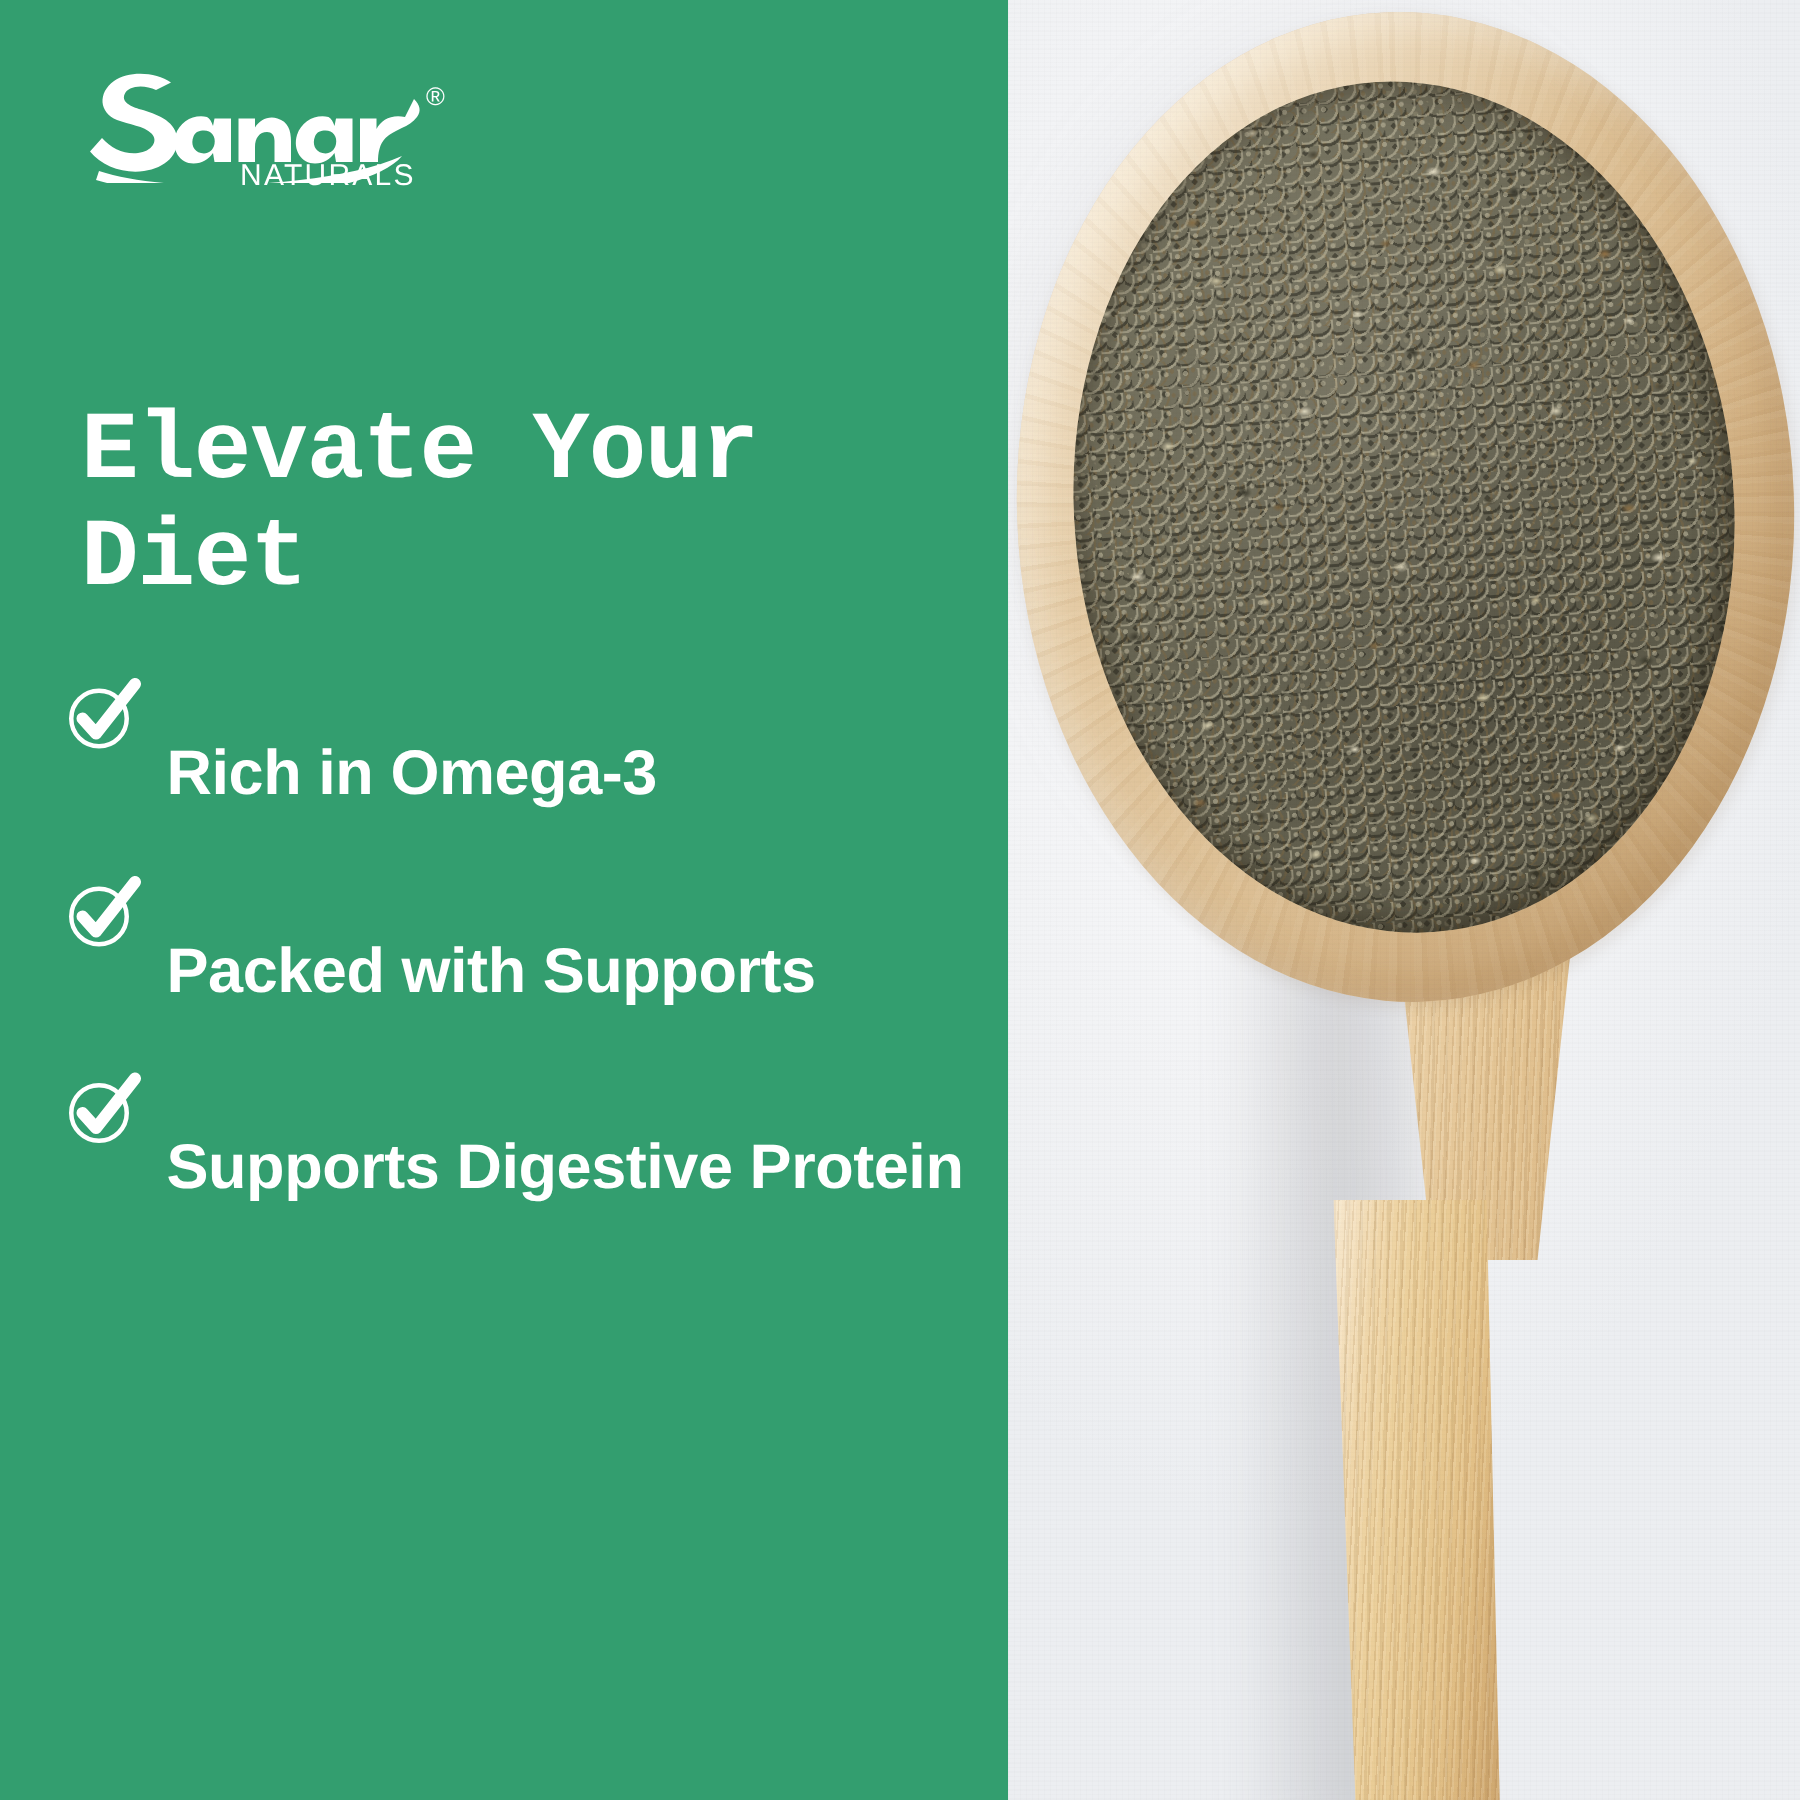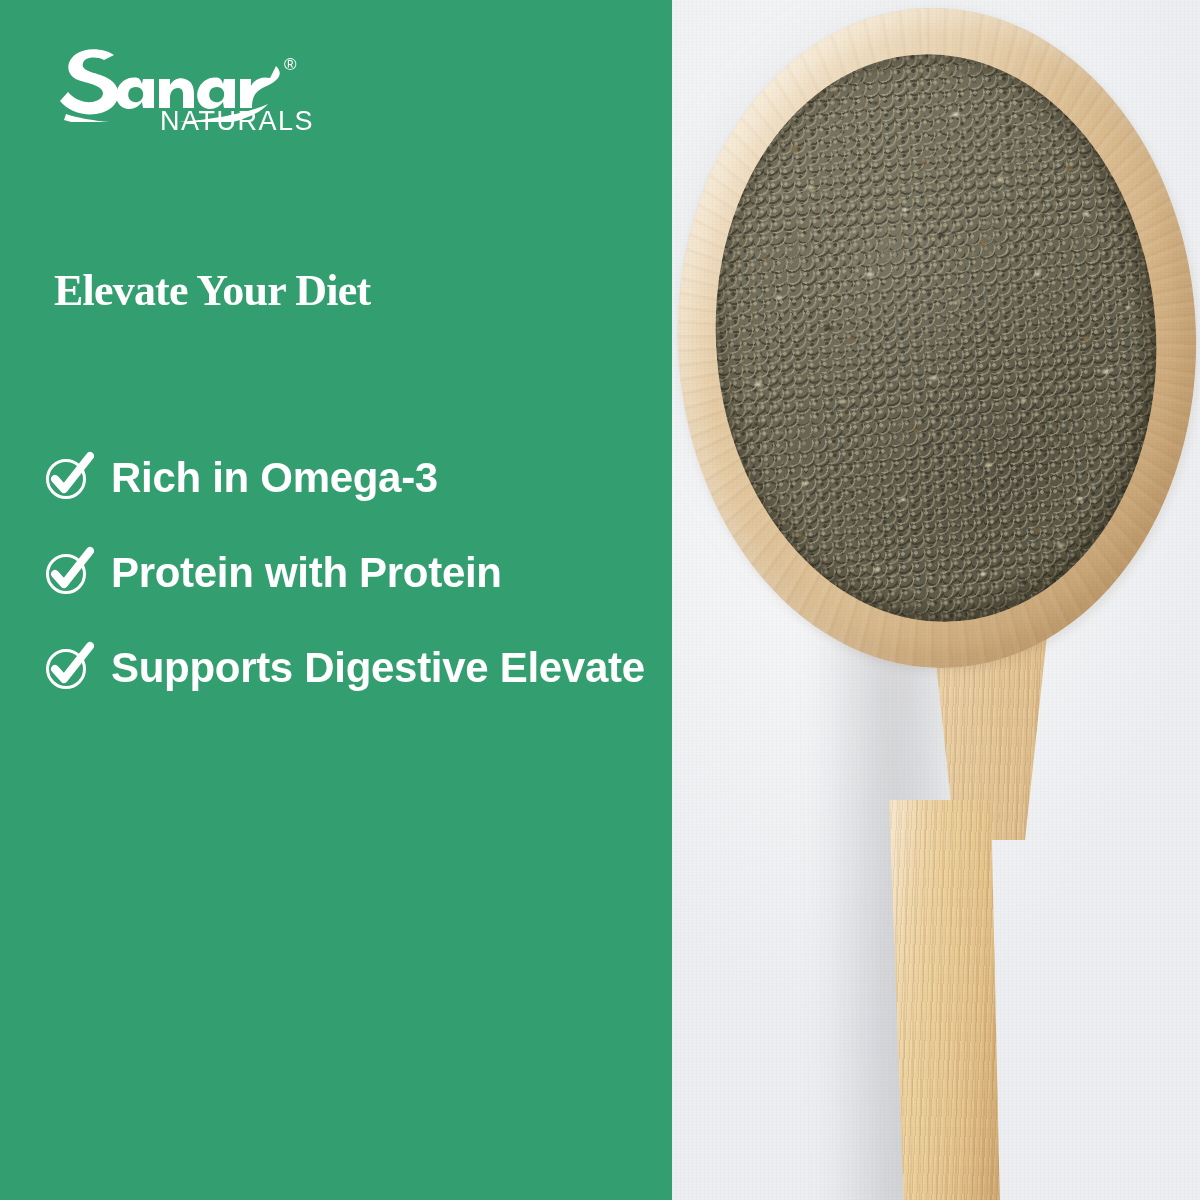--- a/index.html
+++ b/index.html
@@ -270,39 +270,39 @@
     color: #ffffff;
     font-size: 17px;
     line-height: 1;
     font-family: "Liberation Sans", sans-serif;
   }
   .logo-naturals {
     position: absolute;
     left: 108px;
     top: 62px;
     color: #ffffff;
-    font-size: 27px;
+    font-size: 20px;
     letter-spacing: 1.5px;
     font-weight: 400;
     font-family: "Liberation Sans", sans-serif;
     white-space: nowrap;
   }
 
   
   .headline {
     position: absolute;
     left: 54px;
-    top: 238px;
+    top: 224px;
     width: 600px;
     color: #ffffff;
-    font-size: 44px;
+    font-size: 64px;
     line-height: 1.11;
     font-weight: 700;
     letter-spacing: -0.8px;
-    font-family: Liberation Serif, serif;
+    font-family: Liberation Mono, monospace;
   }
 
   
   .benefits {
     position: absolute;
     left: 42px;
     top: 452px;
     width: 620px;
     list-style: none;
     margin: 0;
@@ -322,20 +322,21 @@
     margin-top: -1px;
   }
   .benefit-label {
     color: #ffffff;
     font-size: 42px;
     line-height: 1.18;
     font-weight: 700;
     letter-spacing: -0.3px;
     font-family: "Liberation Sans", sans-serif;
     padding-top: 1px;
+    margin-top: 37px;
   }
 </style>
 </head>
 <body>
 
 <div class="infographic">
 
   <div class="photo-pane">
 
     <div class="spoon-shadow-bowl"></div>
@@ -396,28 +397,28 @@
         </svg>
         <span class="benefit-label">Rich in Omega-3</span>
       </li>
 
 
       <li class="benefit">
         <svg class="check-icon" viewBox="0 0 52 52" aria-hidden="true">
           <circle cx="24" cy="28" r="18.5" fill="none" stroke="#ffffff" stroke-width="3"></circle>
           <path d="M13 28 L22 38 L48 5" fill="none" stroke="#ffffff" stroke-width="8" stroke-linecap="round" stroke-linejoin="round"></path>
         </svg>
-        <span class="benefit-label">Protein with Protein</span>
+        <span class="benefit-label">Packed with Supports</span>
       </li>
 
       <li class="benefit">
         <svg class="check-icon" viewBox="0 0 52 52" aria-hidden="true">
           <circle cx="24" cy="28" r="18.5" fill="none" stroke="#ffffff" stroke-width="3"></circle>
           <path d="M13 28 L22 38 L48 5" fill="none" stroke="#ffffff" stroke-width="8" stroke-linecap="round" stroke-linejoin="round"></path>
         </svg>
-        <span class="benefit-label">Supports Digestive Elevate</span>
+        <span class="benefit-label">Supports Digestive Protein</span>
       </li>
 
     </ul>
 
   </div>
 
 </div>
 
 </body></html>

